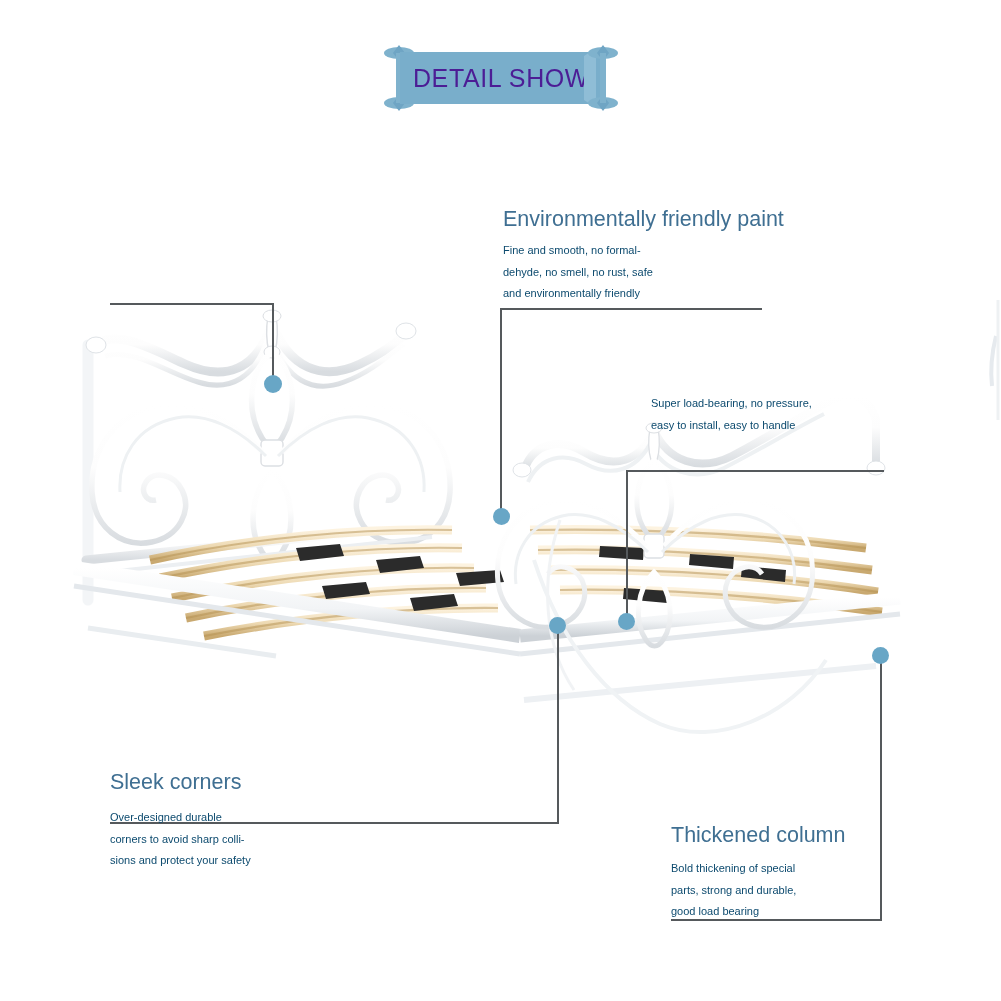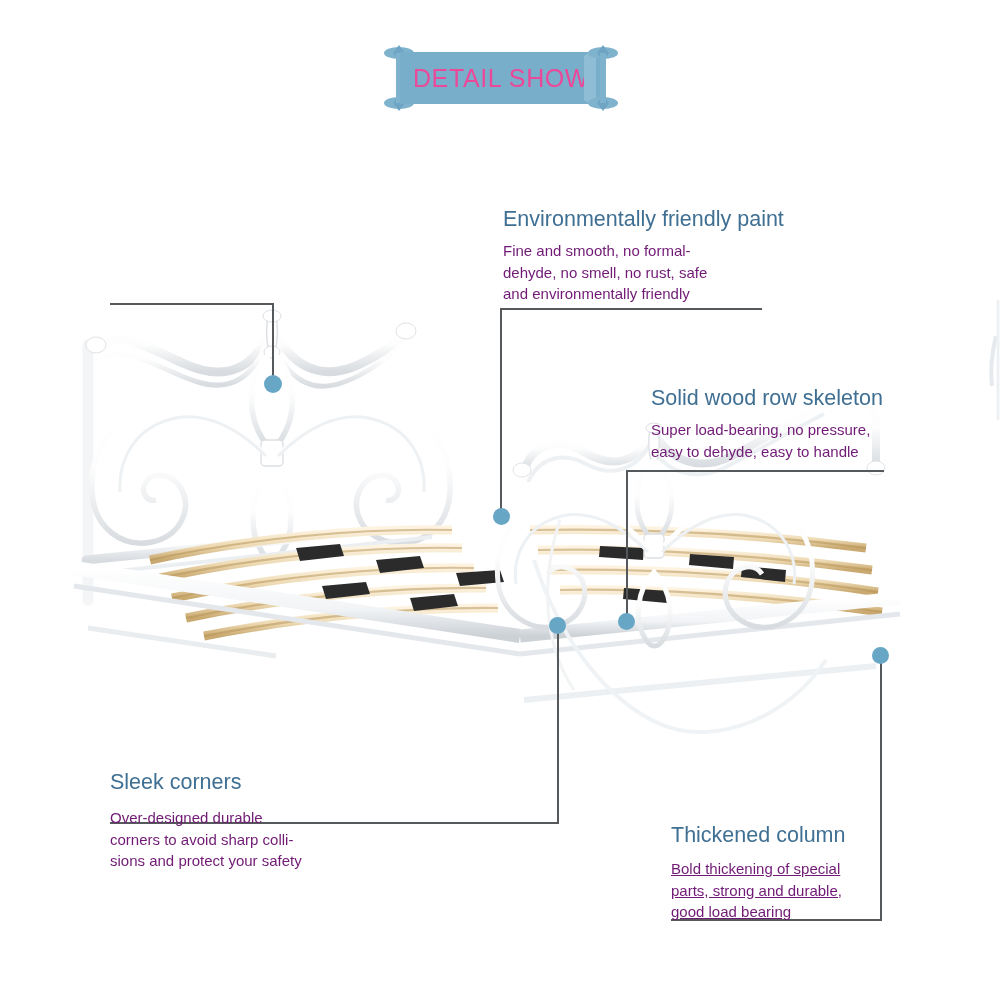--- a/index.html
+++ b/index.html
@@ -7,41 +7,41 @@
        font-family:"Liberation Sans", sans-serif;}
 
   #stage{position:absolute;left:0;top:0;width:1001px;height:1001px;background:#fff;}
 
   
   .banner-wrap{position:absolute;left:382px;top:42px;width:238px;height:72px;}
   .banner-body{position:absolute;left:18px;top:10px;width:202px;height:52px;
     background:#79aecb;}
   .banner-title{position:absolute;left:18px;top:10px;width:202px;height:52px;
     display:flex;align-items:center;justify-content:center;
-    color:#ec4899;font-size:25px;letter-spacing:.6px;font-weight:400;}
+    color:#4c1d95;font-size:25px;letter-spacing:.6px;font-weight:400;}
   .cap{position:absolute;width:36px;height:72px;}
   .cap.left{left:0;top:0;}
   .cap.right{right:0;top:0;}
 
   
   .callout{position:absolute;}
   .ttl{color:#3f6f92;font-size:21.5px;line-height:26px;white-space:nowrap;}
-  .bdy{color:#701a75;font-size:15px;line-height:21.5px;}
+  .bdy{color:#0c4a6e;font-size:11px;line-height:21.5px;}
   .bdy div{white-space:nowrap;}
 
   .c-craft{left:110px;top:222px;}
   .c-craft .bdy{margin-top:8px;}
   .c-paint{left:503px;top:206px;}
   .c-paint .bdy{margin-top:8px;}
   .c-skel{left:651px;top:385px;}
   .c-skel .bdy{margin-top:8px;}
   .c-corner{left:110px;top:769px;}
   .c-corner .bdy{margin-top:12px;}
   .c-column{left:671px;top:822px;}
-  .c-column .bdy{margin-top:10px;text-decoration:underline;}
+  .c-column .bdy{margin-top:10px;}
 
   
   .lead{position:absolute;background:#55595c;}
   .lead.h{height:1.6px;}
   .lead.v{width:1.6px;}
   .dot{position:absolute;border-radius:50%;background:#68a6c6;}
 
   svg{display:block;}
   .bedsvg{position:absolute;left:0;top:0;width:1001px;height:1001px;
           pointer-events:none;}
@@ -258,24 +258,23 @@
   <div class="callout c-paint">
     <div class="ttl">Environmentally friendly paint</div>
     <div class="bdy">
       <div>Fine and smooth, no formal-</div>
       <div>dehyde, no smell, no rust, safe</div>
       <div>and environmentally friendly</div>
     </div>
   </div>
 
   <div class="callout c-skel">
-    <div class="ttl">Solid wood row skeleton</div>
     <div class="bdy">
       <div>Super load-bearing, no pressure,</div>
-      <div>easy to dehyde, easy to handle</div>
+      <div>easy to install, easy to handle</div>
     </div>
   </div>
 
   <div class="callout c-corner">
     <div class="ttl">Sleek corners</div>
     <div class="bdy">
       <div>Over-designed durable</div>
       <div>corners to avoid sharp colli-</div>
       <div>sions and protect your safety</div>
     </div>

